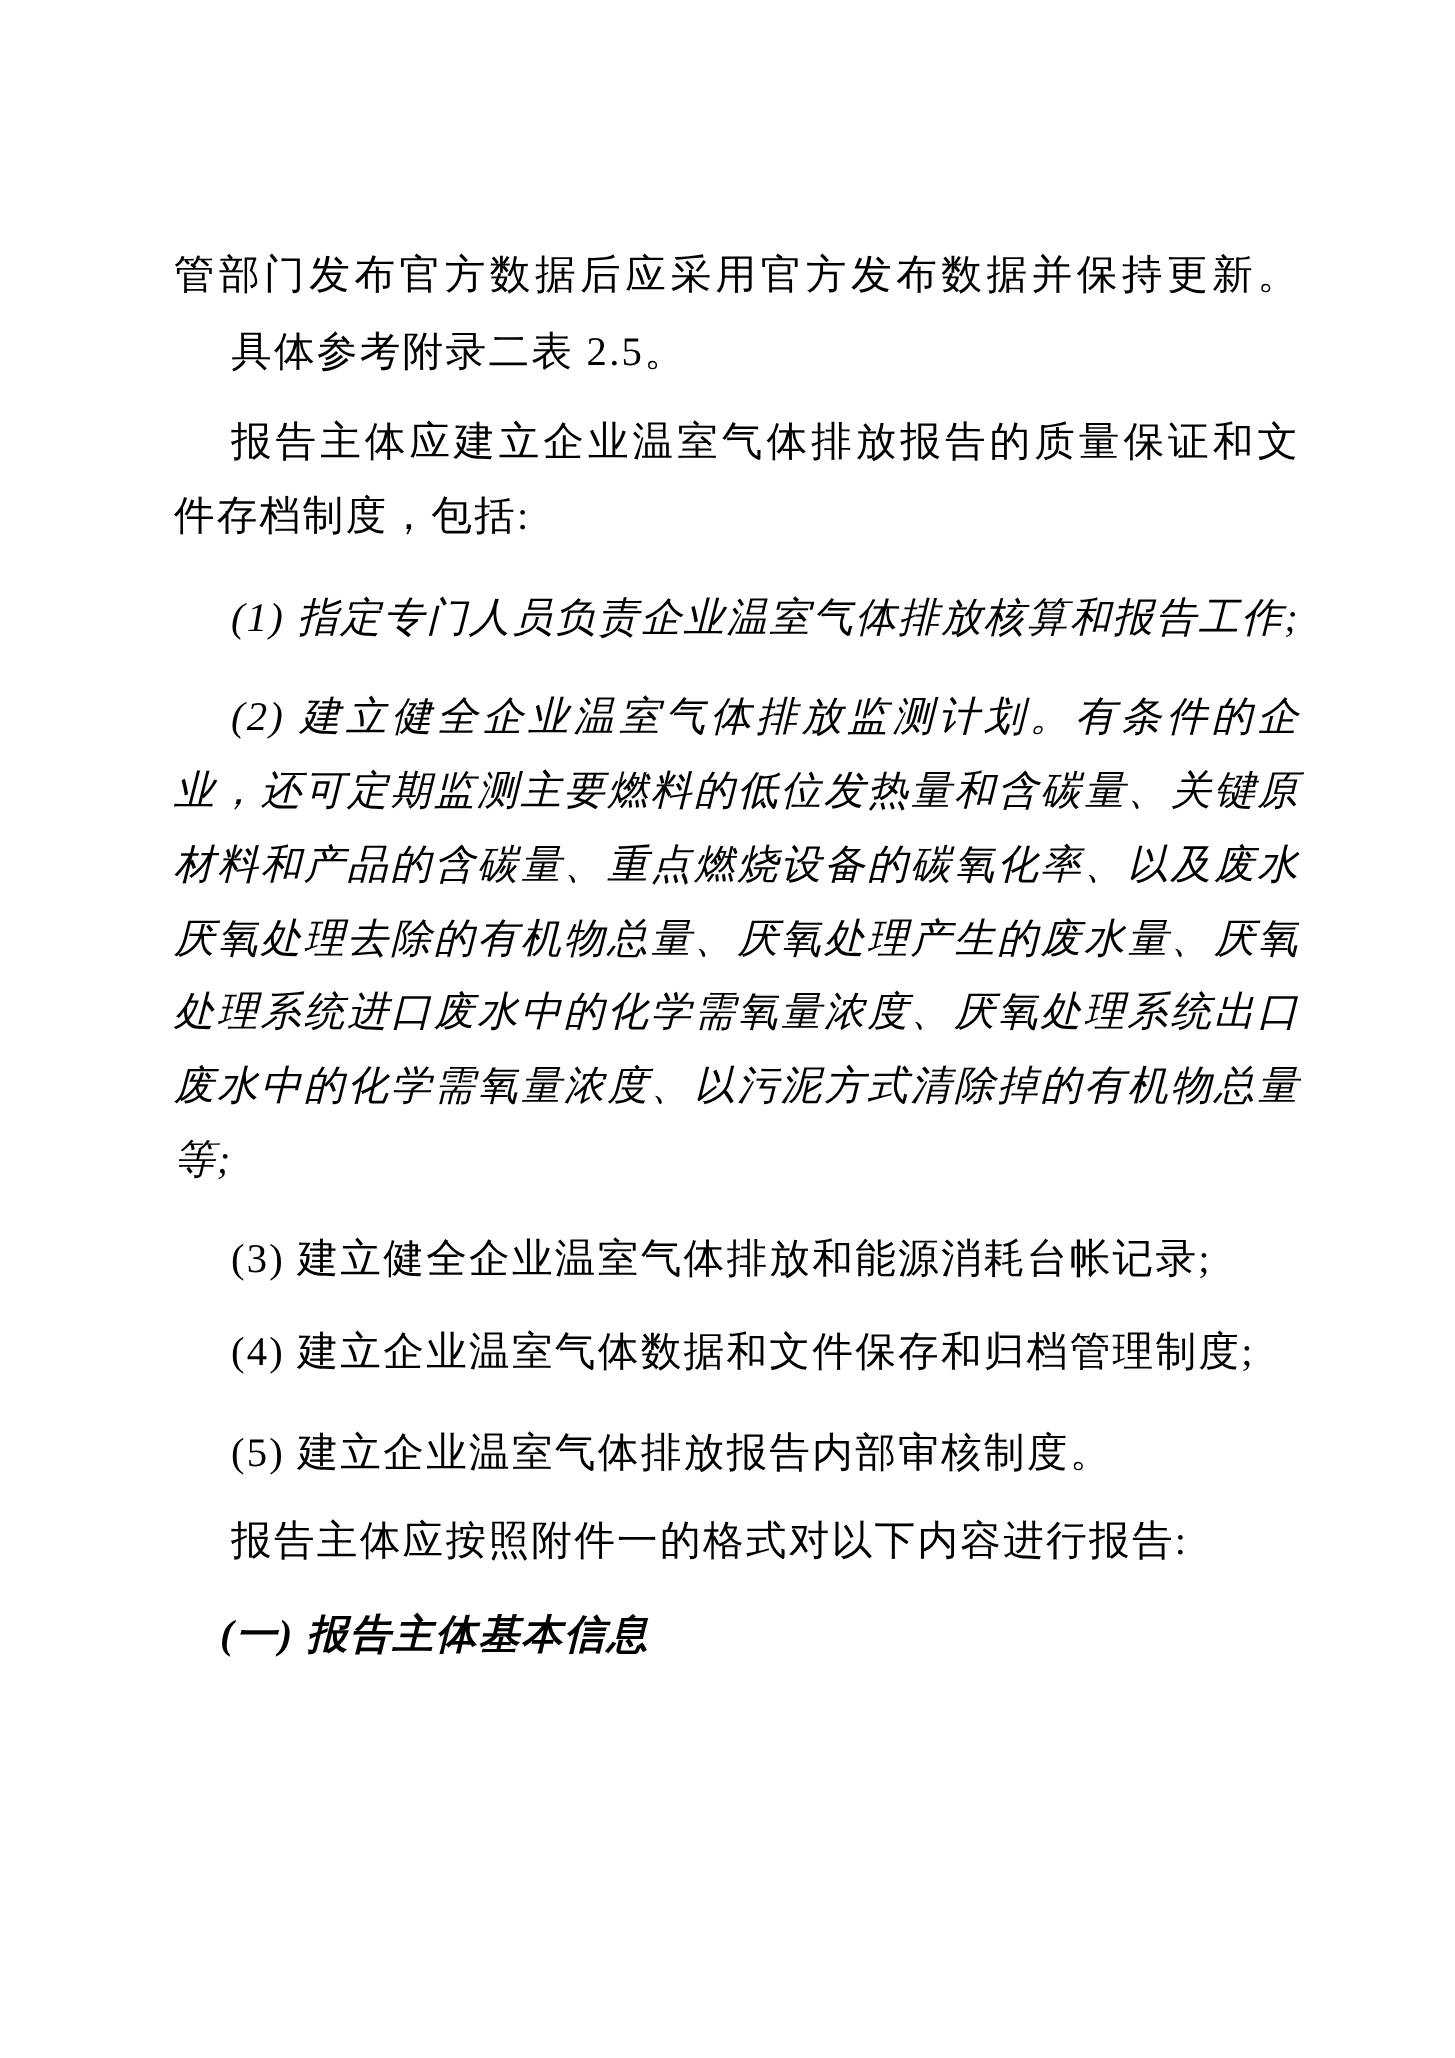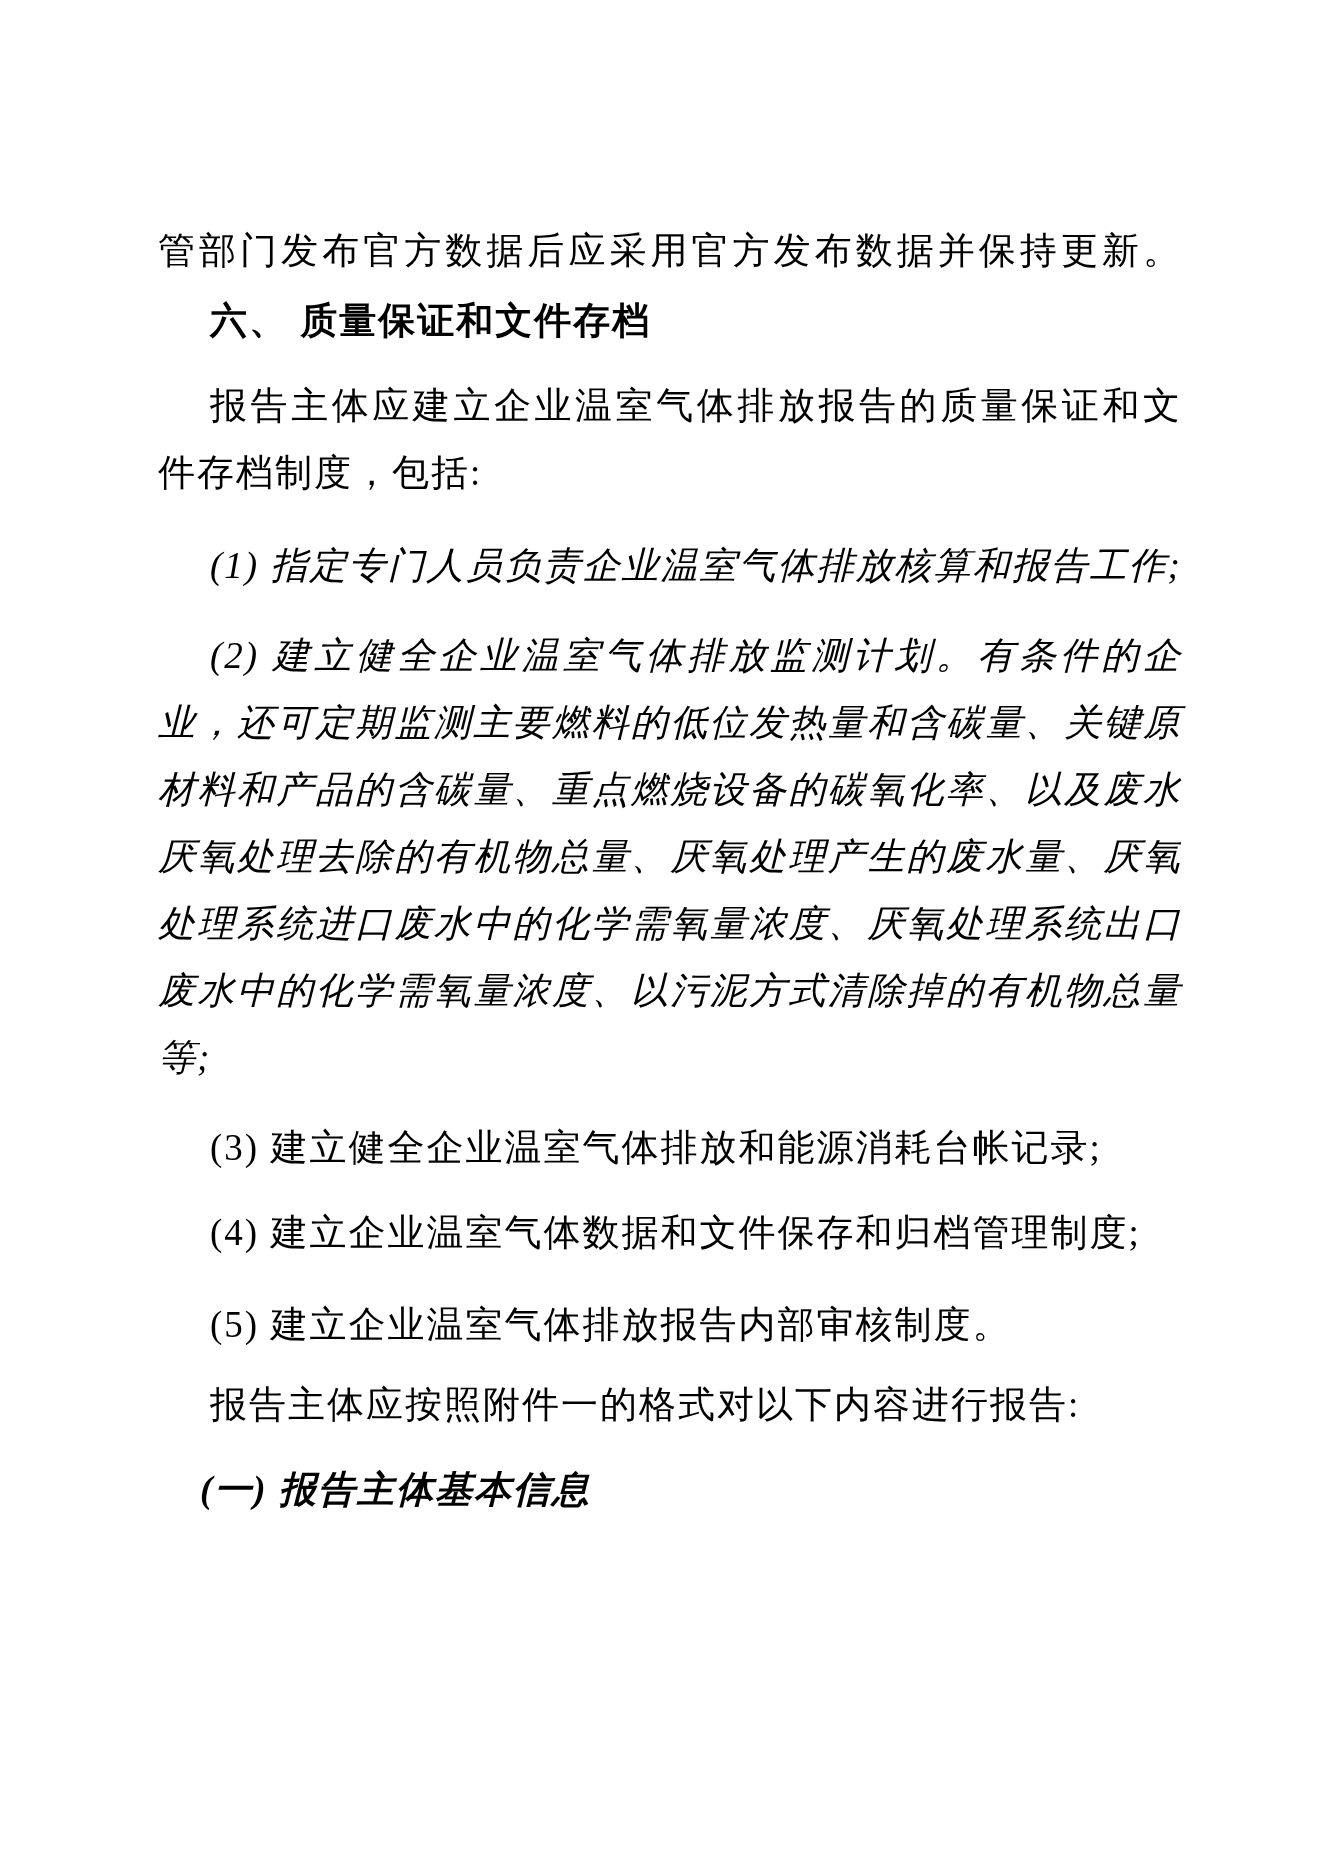--- a/index.html
+++ b/index.html
@@ -66,21 +66,21 @@
     font-family: Liberation Serif, serif;
     color: #000000;
   }
 </style>
 </head>
 <body>
 
 <div class="page">
   <div class="content">
     <p class="noindent stretch mb3">管部门发布官方数据后应采用官方发布数据并保持更新。</p>
-    <p class="heading mb18">六、 质量保证和文件存档</p>
+    <p class="indent mb15">具体参考附录二表 2.5。</p>
     <p class="indent mb26">报告主体应建立企业温室气体排放报告的质量保证和文件存档制度，包括:</p>
     <p class="indent mb23">(1) 指定专门人员负责企业温室气体排放核算和报告工作;</p>
     <p class="indent mb23">(2) 建立健全企业温室气体排放监测计划。有条件的企业，还可定期监测主要燃料的低位发热量和含碳量、关键原材料和产品的含碳量、重点燃烧设备的碳氧化率、以及废水厌氧处理去除的有机物总量、厌氧处理产生的废水量、厌氧处理系统进口废水中的化学需氧量浓度、厌氧处理系统出口废水中的化学需氧量浓度、以污泥方式清除掉的有机物总量等;</p>
     <p class="indent mb18">(3) 建立健全企业温室气体排放和能源消耗台帐记录;</p>
     <p class="indent mb25">(4) 建立企业温室气体数据和文件保存和归档管理制度;</p>
     <p class="indent mb13">(5) 建立企业温室气体排放报告内部审核制度。</p>
     <p class="indent mb18">报告主体应按照附件一的格式对以下内容进行报告:</p>
     <p class="subheading mb23">(一) 报告主体基本信息</p>
     <p class="indent">建立企业温室气体排放报告内部审核制度、单位性质、报告年</p>
   </div>

